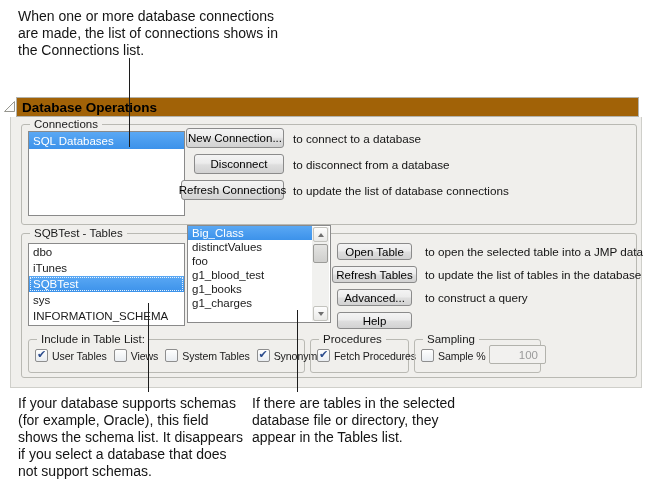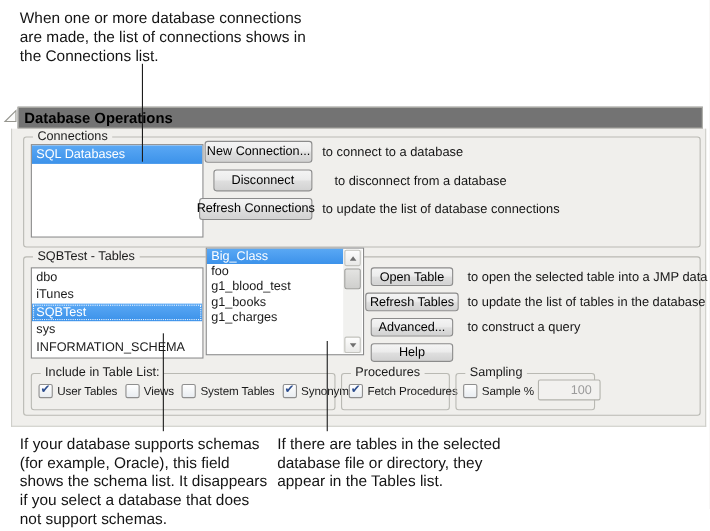--- a/index.html
+++ b/index.html
@@ -8,21 +8,21 @@
     font-family:"Liberation Sans","DejaVu Sans",sans-serif;color:#1a1a1a;
     overflow:hidden;
   }
   .ann{position:absolute;font-size:14px;line-height:17px;color:#141414;}
   .callout{position:absolute;width:1px;background:#1c1c1c;z-index:20;}
 
   
   .disclosure{position:absolute;left:3px;top:99px;width:13px;height:13px;}
   .header-bar{
     position:absolute;left:16px;top:97px;width:623px;height:20px;
-    background:#737373;border:1px solid #b3b3ad;box-sizing:border-box;
+    background:#a16207;border:1px solid #b3b3ad;box-sizing:border-box;
     display:flex;align-items:center;padding-left:5px;
   }
   .header-title{font-weight:bold;font-size:13.5px;color:#000;}
   .panel-body{
     position:absolute;left:10px;top:117px;width:632px;height:271px;
     background:#f0efec;border:1px solid #cfcfca;border-top:none;box-sizing:border-box;
   }
   .groupbox{
     position:absolute;border:1px solid #b9b9b3;border-radius:3px;box-sizing:border-box;
   }
@@ -101,38 +101,39 @@
 </div>
 <div class="listbox" style="left:28px;top:131px;width:157px;height:85px;">
   <div class="lrow sel" style="height:17px;">SQL Databases</div>
 </div>
 
 <div class="btn" style="left:186px;top:128px;width:98px;height:20px;">New Connection...</div>
 <div class="btn" style="left:194px;top:154px;width:90px;height:20px;">Disconnect</div>
 <div class="btn" style="left:181px;top:180px;width:103px;height:20px;">Refresh Connections</div>
 
 <div class="desc" style="left:293px;top:132px;">to connect to a database</div>
-<div class="desc" style="left:304px;top:158px;">to disconnect from a database</div>
+<div class="desc" style="left:293px;top:158px;">to disconnect from a database</div>
 <div class="desc" style="left:293px;top:184px;">to update the list of database connections</div>
 
 <div class="groupbox" style="left:21px;top:233px;width:616px;height:145px;">
   <span class="group-label">SQBTest - Tables</span>
 </div>
 
 <div class="listbox" style="left:28px;top:243px;width:157px;height:83px;">
   <div class="lrow" style="height:16px;">dbo</div>
   <div class="lrow" style="height:16px;">iTunes</div>
   <div class="lrow sel dotted" style="height:16px;">SQBTest</div>
   <div class="lrow" style="height:16px;">sys</div>
   <div class="lrow" style="height:16px;">INFORMATION_SCHEMA</div>
 </div>
 
 <div class="listbox" style="left:187px;top:225px;width:144px;height:98px;">
   <div style="position:absolute;left:0;top:0;right:18px;bottom:0;">
     <div class="lrow sel" style="height:14px;">Big_Class</div>
+    <div class="lrow" style="height:14px;">distinctValues</div>
     <div class="lrow" style="height:14px;">foo</div>
     <div class="lrow" style="height:14px;">g1_blood_test</div>
     <div class="lrow" style="height:14px;">g1_books</div>
     <div class="lrow" style="height:14px;">g1_charges</div>
   </div>
   <div class="sbar">
     <div class="sbtn up">
         <span class="tri-up"></span>
       </div>
     <div class="sthumb"></div>

